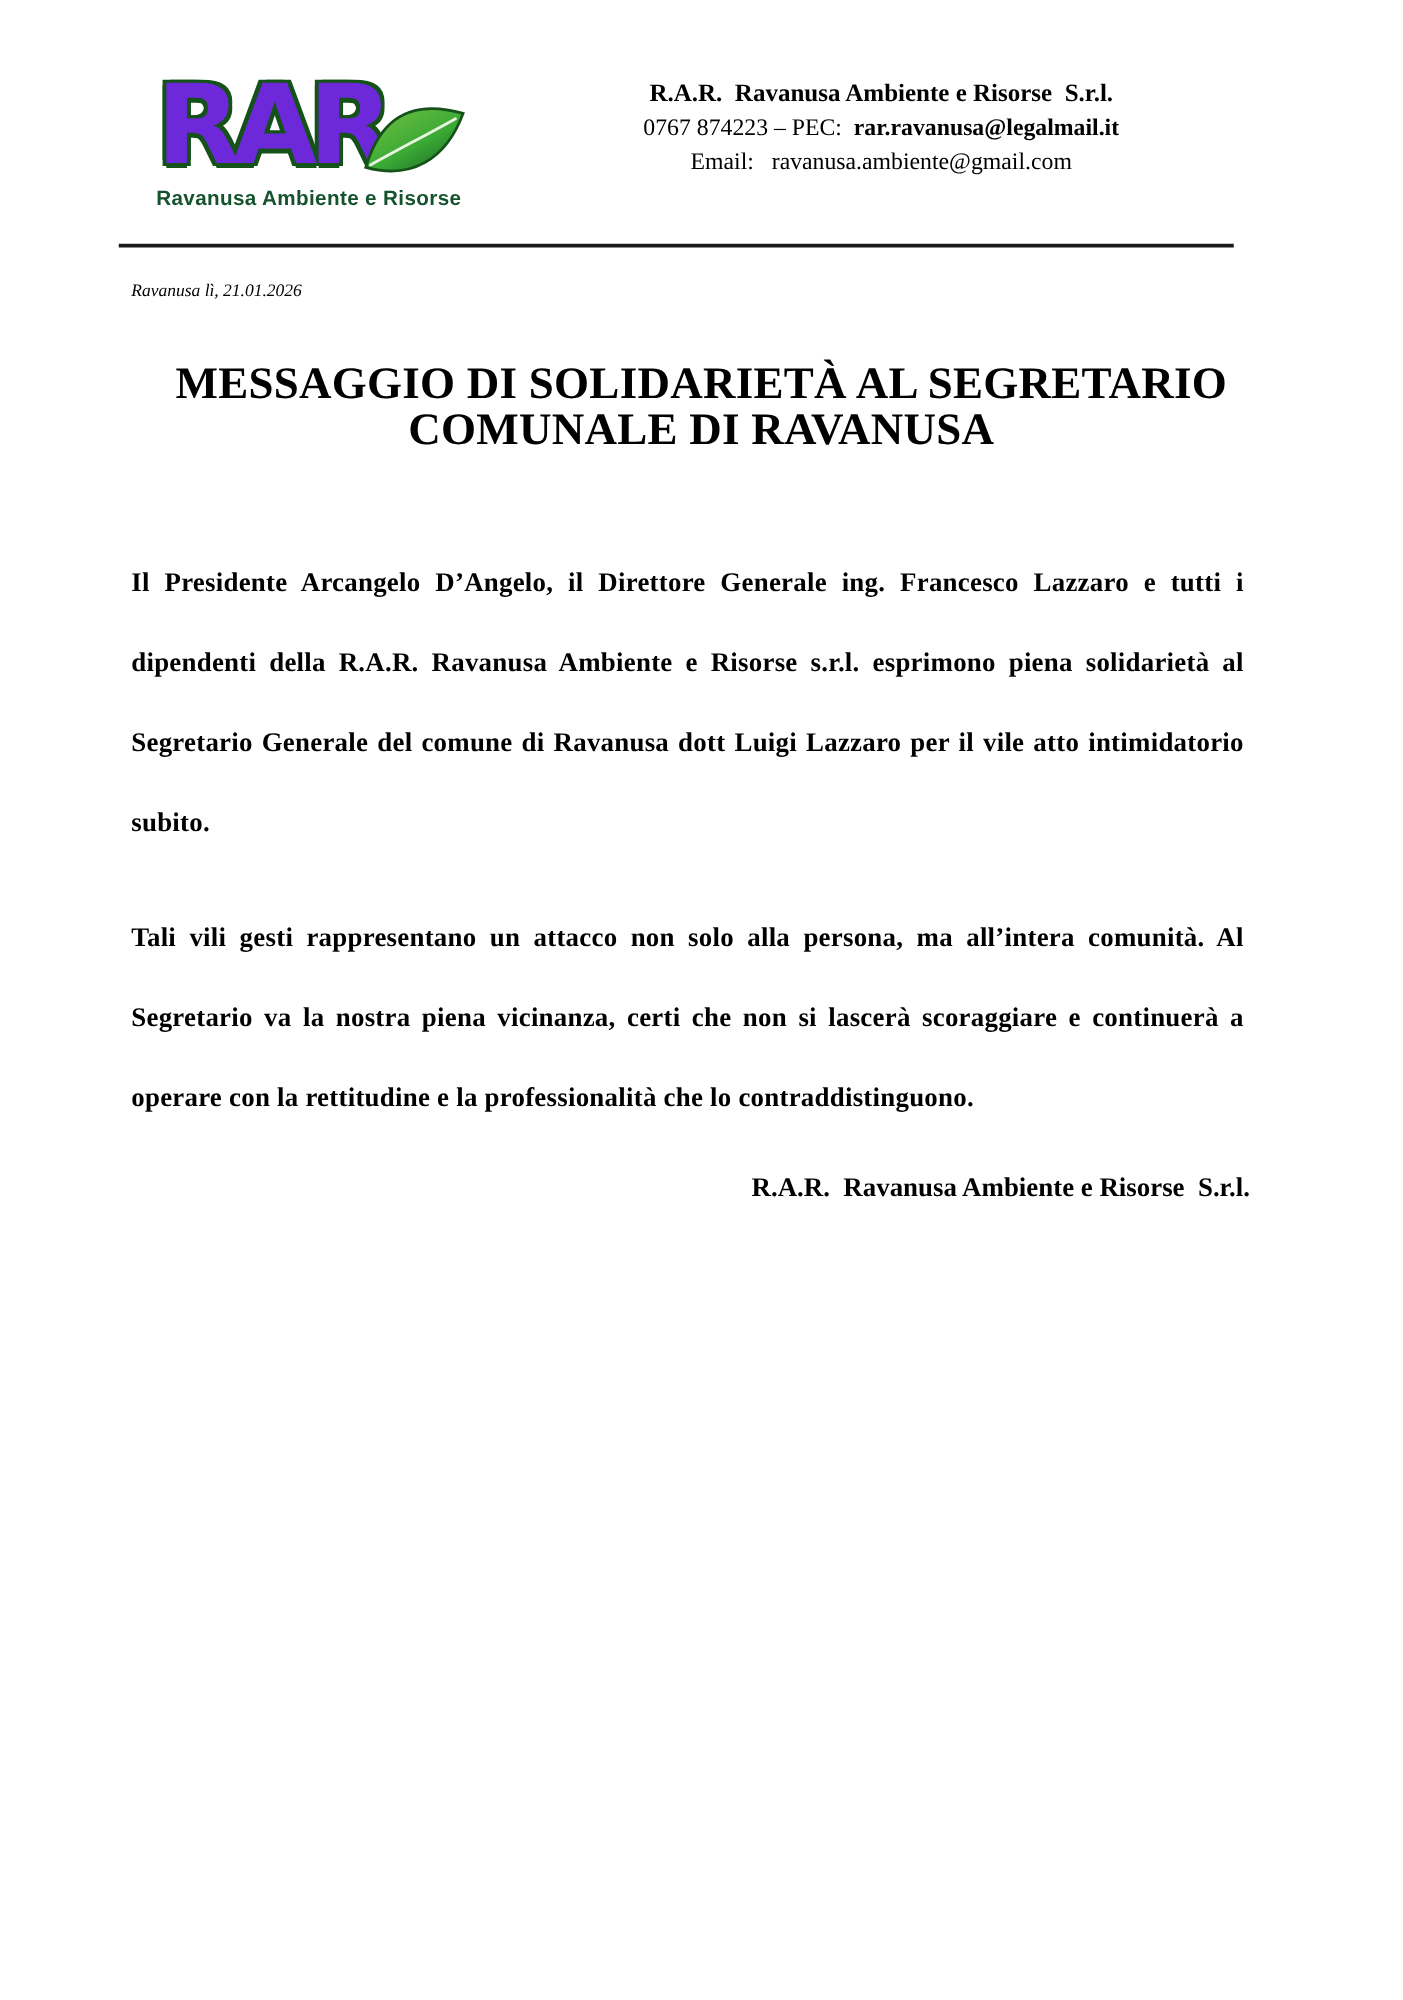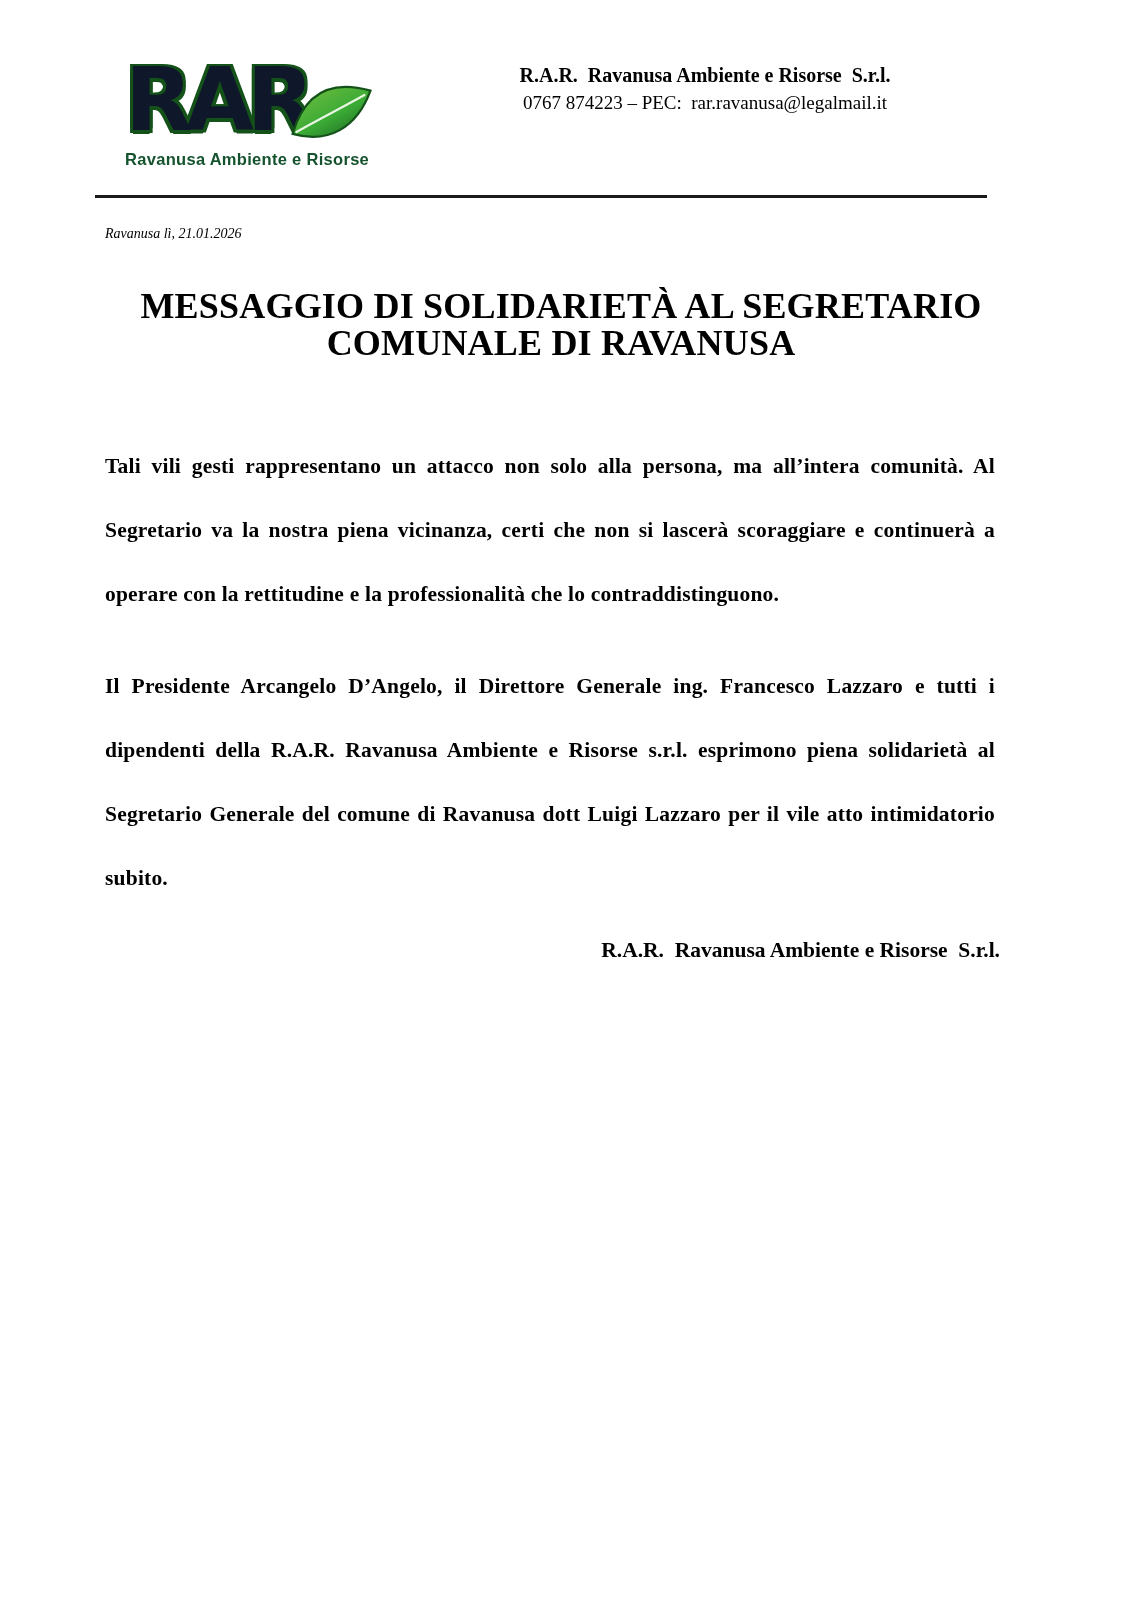--- a/index.html
+++ b/index.html
@@ -33,21 +33,21 @@
   .logo-mark {
     position: relative;
     display: inline-block;
   }
   .logo-text {
     font-family: "DejaVu Sans", sans-serif;
     font-weight: bold;
     font-size: 88px;
     line-height: 0.95;
     letter-spacing: -7px;
-    color: #0f172a;
+    color: #6d28d9;
     text-shadow:
       -3px -2px 0 #14521a,
        3px -2px 0 #14521a,
       -3px  3px 0 #14521a,
        3px  3px 0 #14521a,
        0    4px 0 #14521a;
     display: inline-block;
   }
   .leaf {
     position: absolute;
@@ -68,21 +68,21 @@
   }
 
   .header-info {
     flex: 1 1 auto;
     text-align: center;
     padding-top: 4px;
     font-size: 19px;
     line-height: 27px;
   }
   .header-info .hline { white-space: pre-wrap; }
-  .header-info .bold { font-weight: normal; }
+  .header-info .bold { font-weight: bold; }
   .header-info .l1 { font-weight: bold; font-size: 20px; }
 
   
   .rule {
     margin: 26px 135px 0 95px;
     border: none;
     border-top: 3px solid #1a1a1a;
     height: 0;
   }
 
@@ -148,30 +148,31 @@
           <path d="M12 92 C 10 34, 38 6, 94 4 C 92 58, 62 90, 12 92 Z" fill="url(#leafGrad)" stroke="#14521a" stroke-width="3"></path>
           <path d="M16 88 C 40 62, 64 38, 88 12" fill="none" stroke="#e8f5e0" stroke-width="3" stroke-linecap="round"></path>
         </svg>
       </div>
       <div class="logo-subtitle">Ravanusa Ambiente e Risorse</div>
     </div>
 
     <div class="header-info">
       <div class="hline l1">R.A.R.  Ravanusa Ambiente e Risorse  S.r.l.</div>
       <div class="hline"><span>0767 874223 – PEC:  </span><span class="bold">rar.ravanusa@legalmail.it</span></div>
+      <div class="hline"><span>Email:   </span><span>ravanusa.ambiente@gmail.com</span></div>
     </div>
 
   </header>
 
   <hr class="rule">
 
   <div class="date-line">Ravanusa lì, 21.01.2026</div>
 
   <h1 class="doc-title">MESSAGGIO DI SOLIDARIETÀ AL SEGRETARIO COMUNALE DI RAVANUSA</h1>
 
   <section class="doc-body">
+    <p>Il Presidente Arcangelo D’Angelo, il Direttore Generale ing. Francesco Lazzaro e tutti i dipendenti della R.A.R.  Ravanusa Ambiente e Risorse s.r.l. esprimono piena solidarietà al Segretario Generale del comune di Ravanusa dott Luigi Lazzaro per il vile atto intimidatorio subito.</p>
     <p>Tali vili gesti rappresentano un attacco non solo alla persona, ma all’intera comunità. Al Segretario va la nostra piena vicinanza, certi che non si lascerà scoraggiare e continuerà a operare con la rettitudine e la professionalità che lo contraddistinguono.</p>
-    <p>Il Presidente Arcangelo D’Angelo, il Direttore Generale ing. Francesco Lazzaro e tutti i dipendenti della R.A.R.  Ravanusa Ambiente e Risorse s.r.l. esprimono piena solidarietà al Segretario Generale del comune di Ravanusa dott Luigi Lazzaro per il vile atto intimidatorio subito.</p>
   </section>
 
   <div class="signature">R.A.R.  Ravanusa Ambiente e Risorse  S.r.l.</div>
 
 </div>
 
 </body></html>

